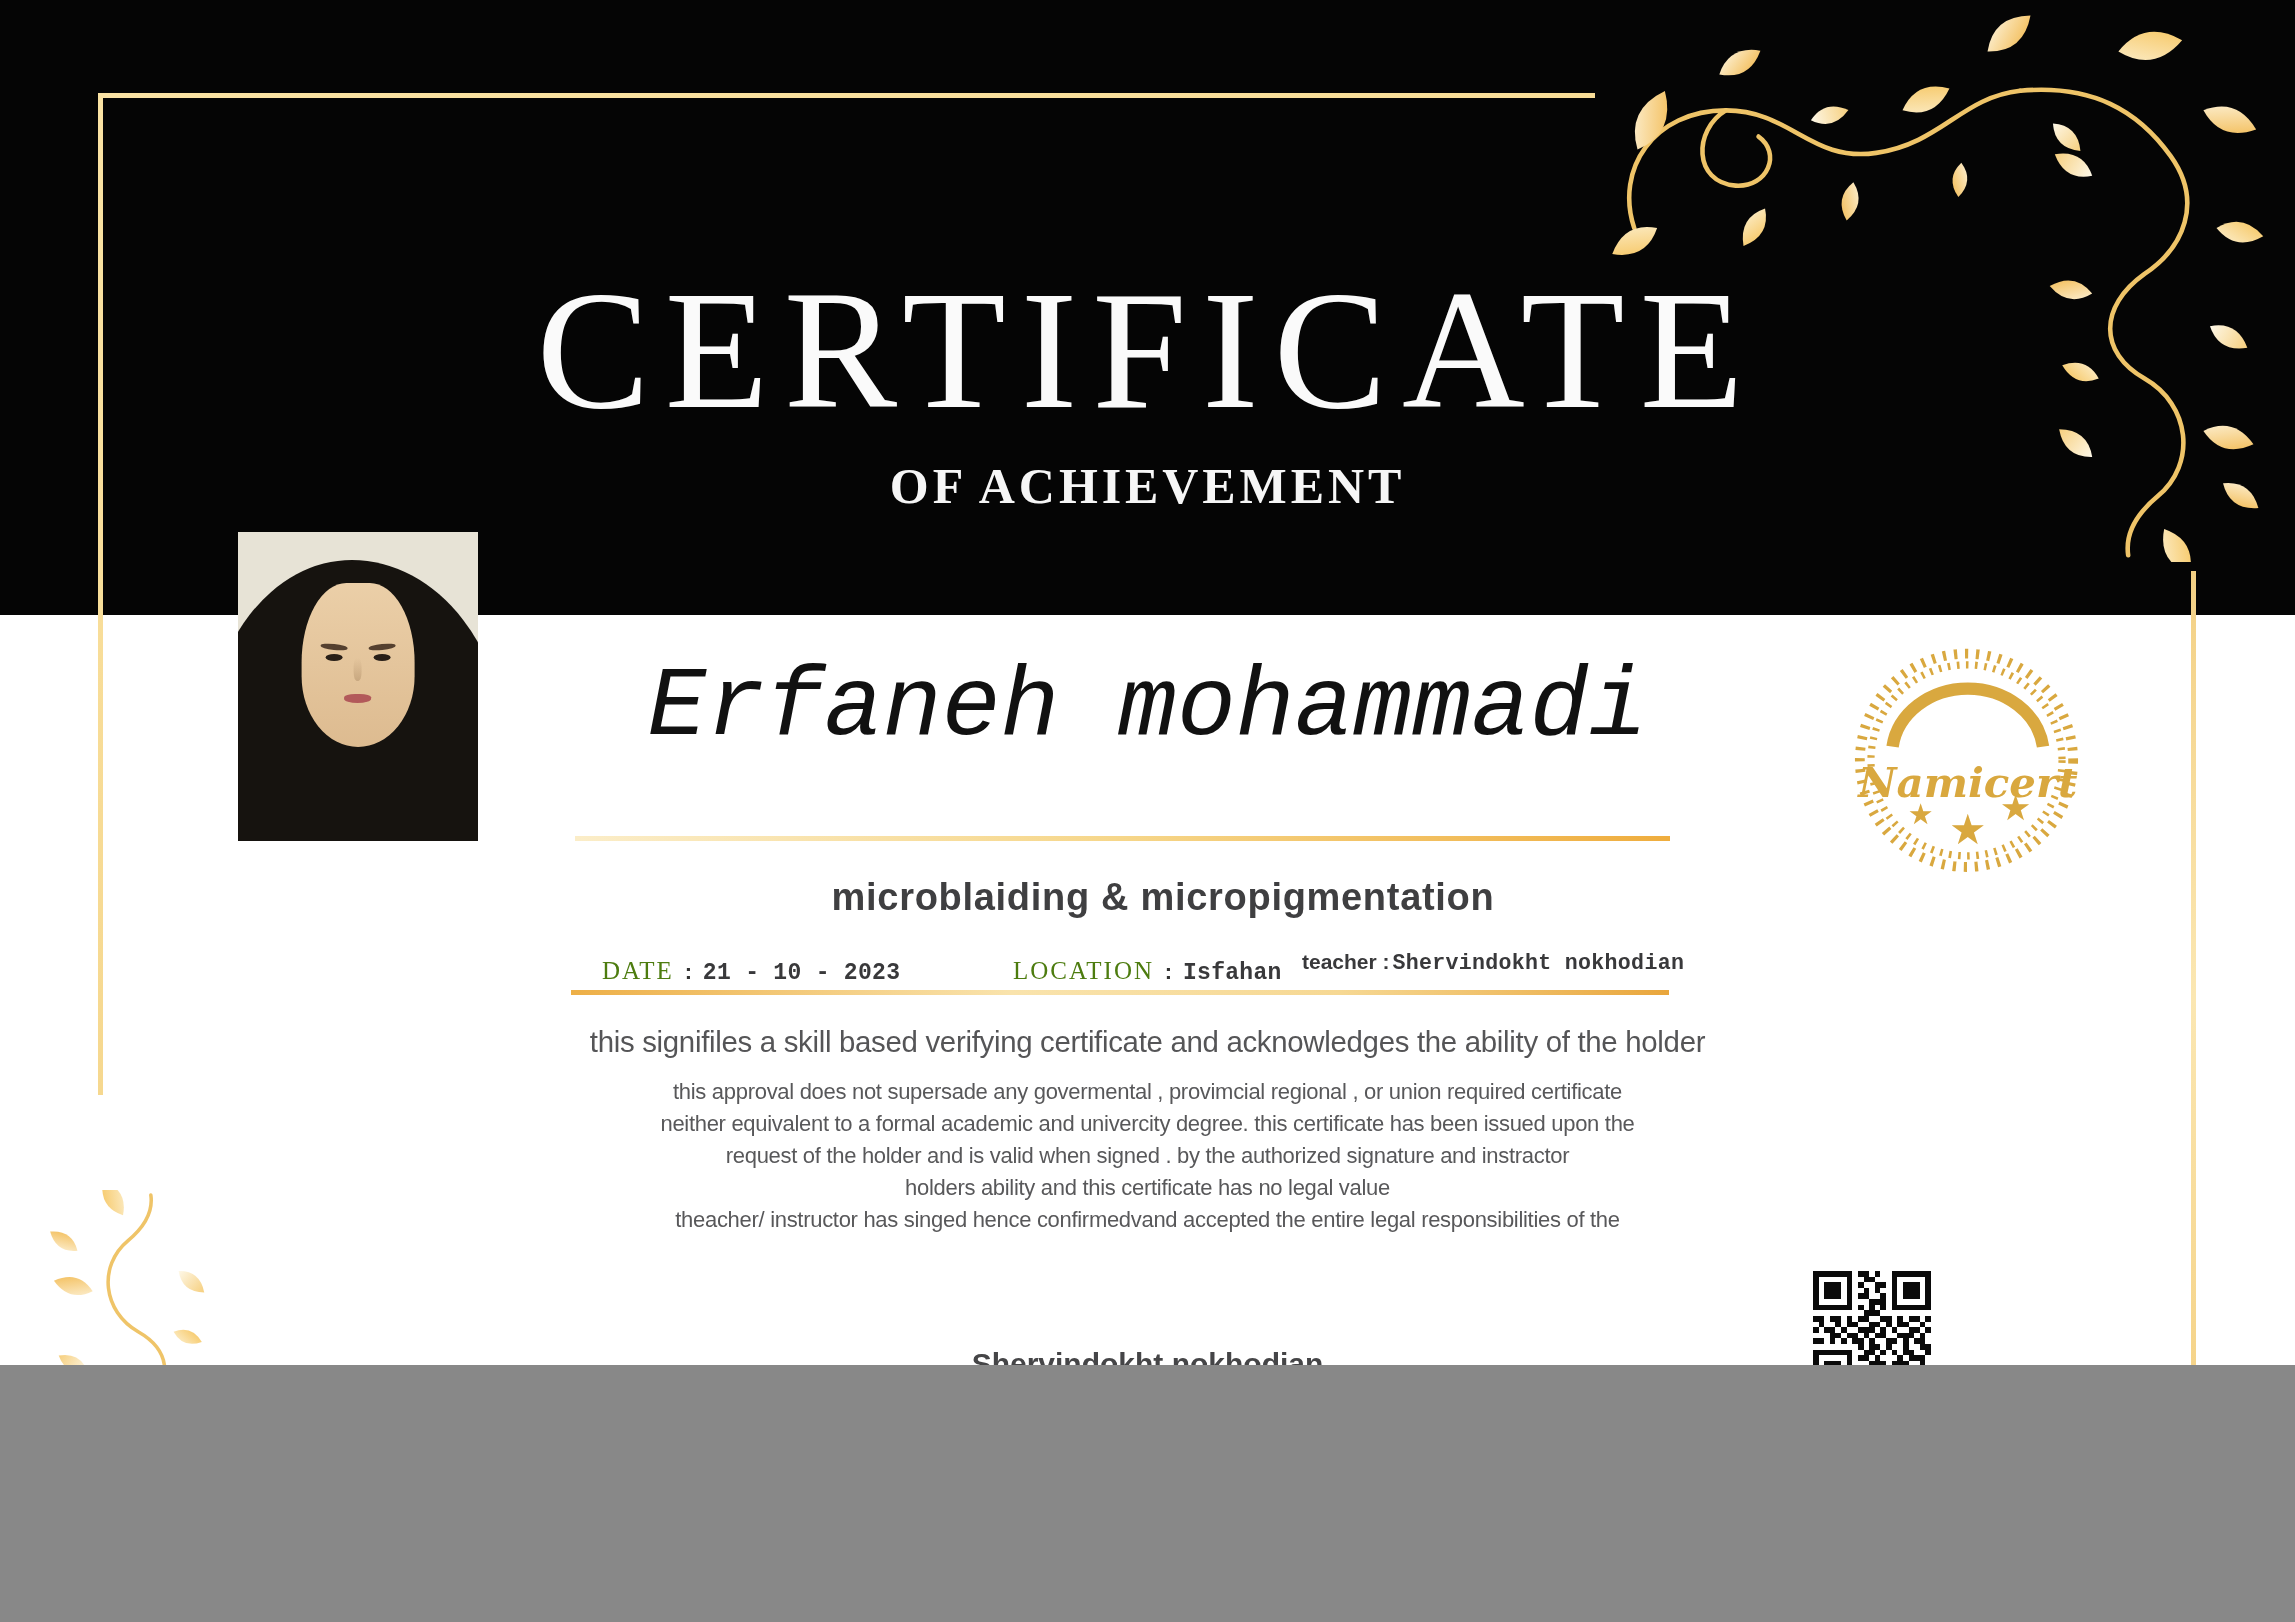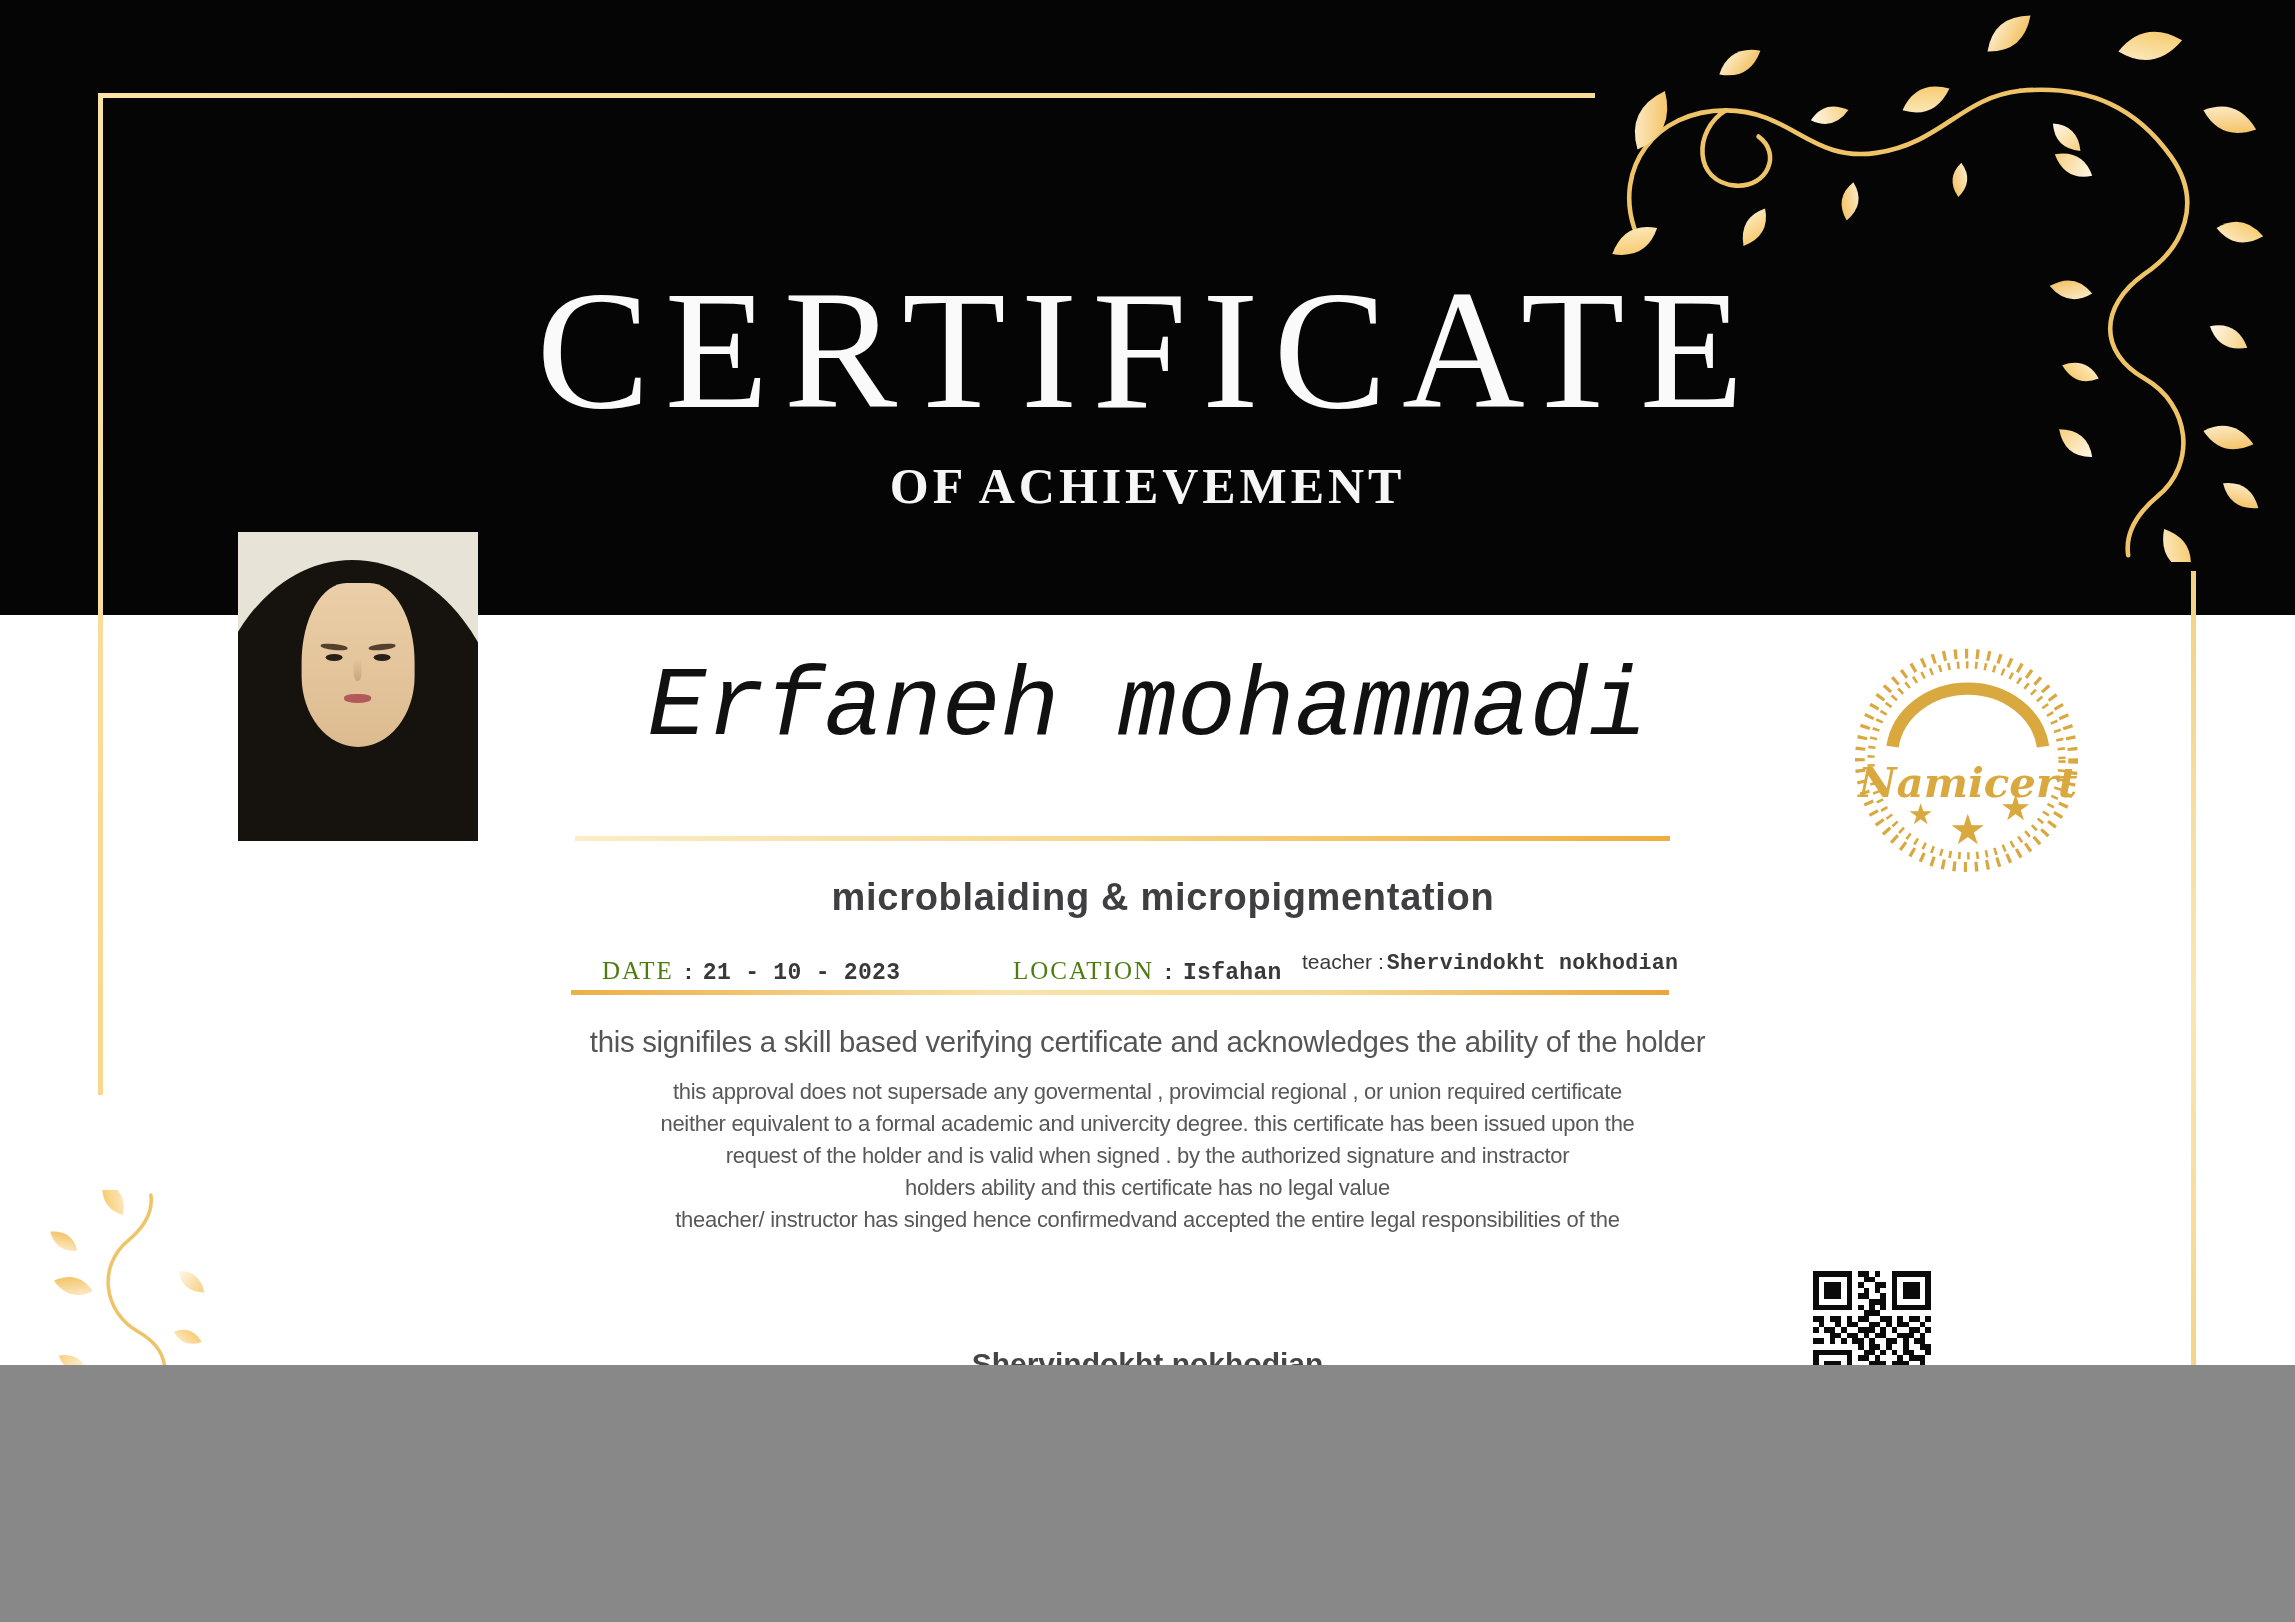--- a/index.html
+++ b/index.html
@@ -50,21 +50,21 @@
   .rule1{position:absolute;left:575px;top:836px;width:1095px;height:4.6px;background:linear-gradient(90deg,#FBEDC8,#F6D689 50%,#EFAD3E);}
   .course{position:absolute;left:31px;right:0;top:876px;text-align:center;font-weight:bold;font-size:38px;letter-spacing:0.7px;color:#3F3F41;}
   
   .detail{position:absolute;white-space:nowrap;color:#2D2D2D;}
   .detail .slabel{font-family:"Liberation Serif", serif;font-size:25px;letter-spacing:2px;color:#4d7c0f;}
   .detail .colon{font-weight:bold;font-size:22px;color:#333;margin:0 7.9px;}
   .detail .val{font-weight:bold;font-size:23px;color:#39393B;letter-spacing:0.3px;font-family:Liberation Mono, monospace;}
   .detail.date{left:602px;top:957px;}
   .detail.loc{left:1013px;top:957px;}
   .detail.teach{left:1302px;top:950px;}
-  .detail.teach .tlabel{font-weight:normal;font-size:21px;color:#39393B;}
+  .detail.teach .tlabel{font-weight:bold;font-size:21px;color:#39393B;}
   .detail.teach .val{font-size:21.6px;}
   .rule2{position:absolute;left:571px;top:990px;width:1098px;height:5.2px;background:linear-gradient(90deg,#EDAF47,#F9E3AC 40%,#F6D893 70%,#E9A63C);}
   
   .lead{position:absolute;left:131px;right:131px;top:1025px;text-align:center;font-size:29.4px;color:#555557;letter-spacing:-0.3px;}
   .para{position:absolute;left:196px;right:196px;top:1076px;text-align:center;font-size:22px;line-height:32px;color:#58585A;letter-spacing:-0.3px;}
   
   .signature{position:absolute;left:0;right:0;top:1347px;text-align:center;font-weight:bold;font-size:30px;color:#454547;}
   .sig-underline{position:absolute;left:978px;top:1382px;width:354px;height:3.9px;background:#0D0D0D;}
   
   .website{position:absolute;left:0;right:0;top:1495px;text-align:center;font-weight:bold;font-size:13px;color:#8b5cf6;}

